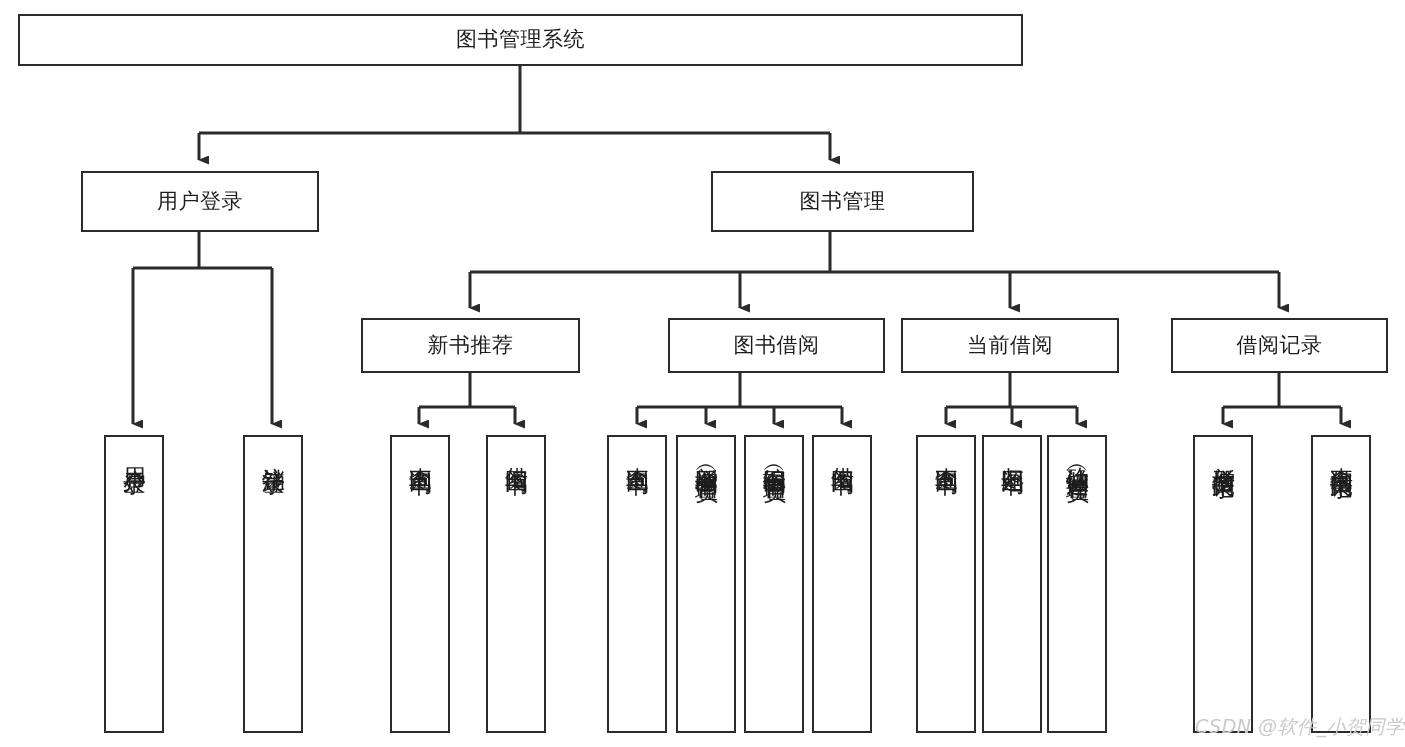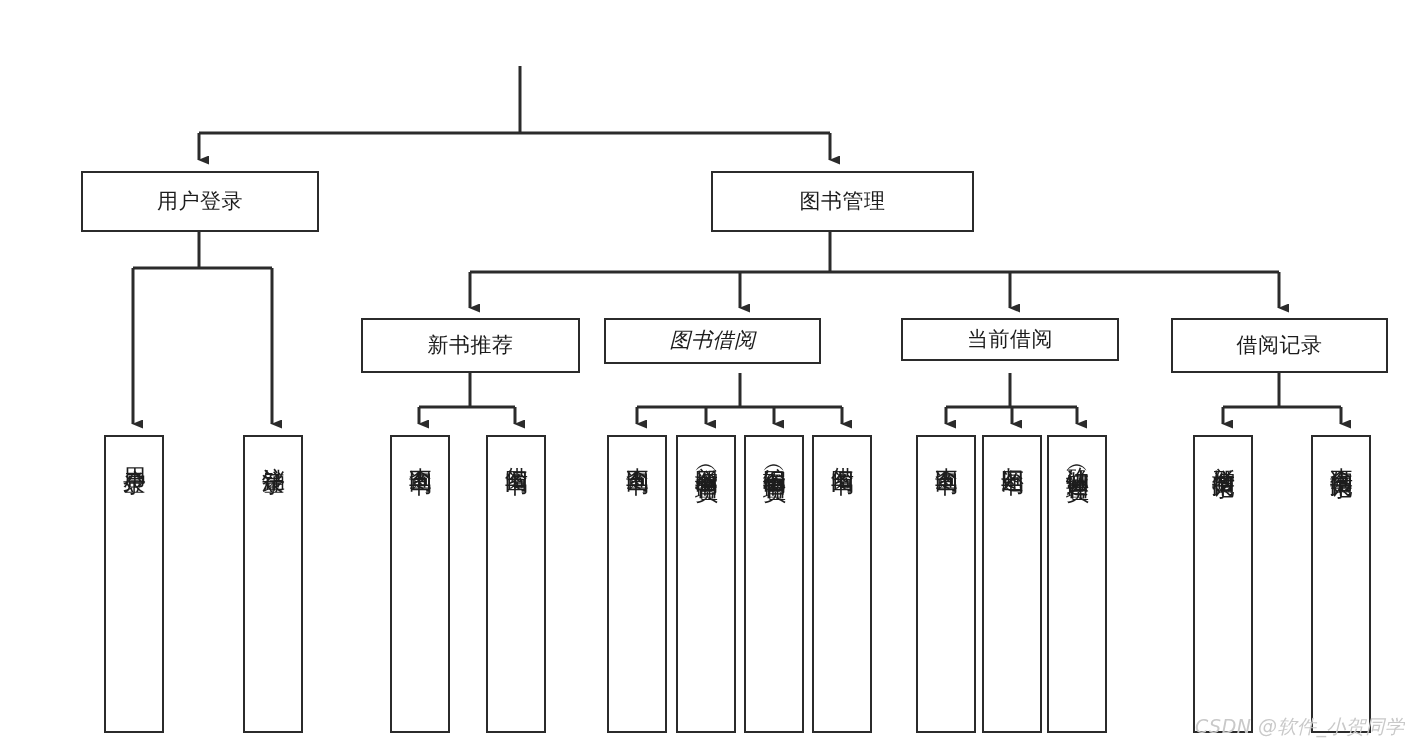--- a/index.html
+++ b/index.html
@@ -122,35 +122,38 @@
       <path d="M 1012,407 L 1012,424" marker-end="url(#arrowhead)"></path>
       <path d="M 1077,407 L 1077,424" marker-end="url(#arrowhead)"></path>
 
       <path d="M 1279,373 L 1279,407"></path>
       <path d="M 1223,407 L 1341,407"></path>
       <path d="M 1223,407 L 1223,424" marker-end="url(#arrowhead)"></path>
       <path d="M 1341,407 L 1341,424" marker-end="url(#arrowhead)"></path>
     </g>
   </svg>
 
+  <div class="node horizontal root" style="left:18px; top:14px; width:1005px; height:52px;">
+    <span class="label">图书管理系统</span>
+  </div>
 
   <div class="node horizontal" style="left:81px; top:171px; width:238px; height:61px;">
     <span class="label">用户登录</span>
   </div>
   <div class="node horizontal" style="left:711px; top:171px; width:263px; height:61px;">
     <span class="label">图书管理</span>
   </div>
 
   <div class="node horizontal" style="left:361px; top:318px; width:219px; height:55px;">
     <span class="label">新书推荐</span>
   </div>
-  <div class="node horizontal" style="left:604px; top:318px; width:217px; height:46px;font-style:italic;">
+  <div class="node horizontal" style="left:668px; top:318px; width:217px; height:55px;">
     <span class="label">图书借阅</span>
   </div>
-  <div class="node horizontal" style="left:901px; top:318px; width:218px; height:43px;">
+  <div class="node horizontal" style="left:901px; top:318px; width:218px; height:55px;">
     <span class="label">当前借阅</span>
   </div>
   <div class="node horizontal" style="left:1171px; top:318px; width:217px; height:55px;">
     <span class="label">借阅记录</span>
   </div>
 
   <div class="node vertical" style="left:104px; top:435px; width:60px; height:298px;">
     <span class="label">用户登录</span>
   </div>
   <div class="node vertical" style="left:243px; top:435px; width:60px; height:298px;">

